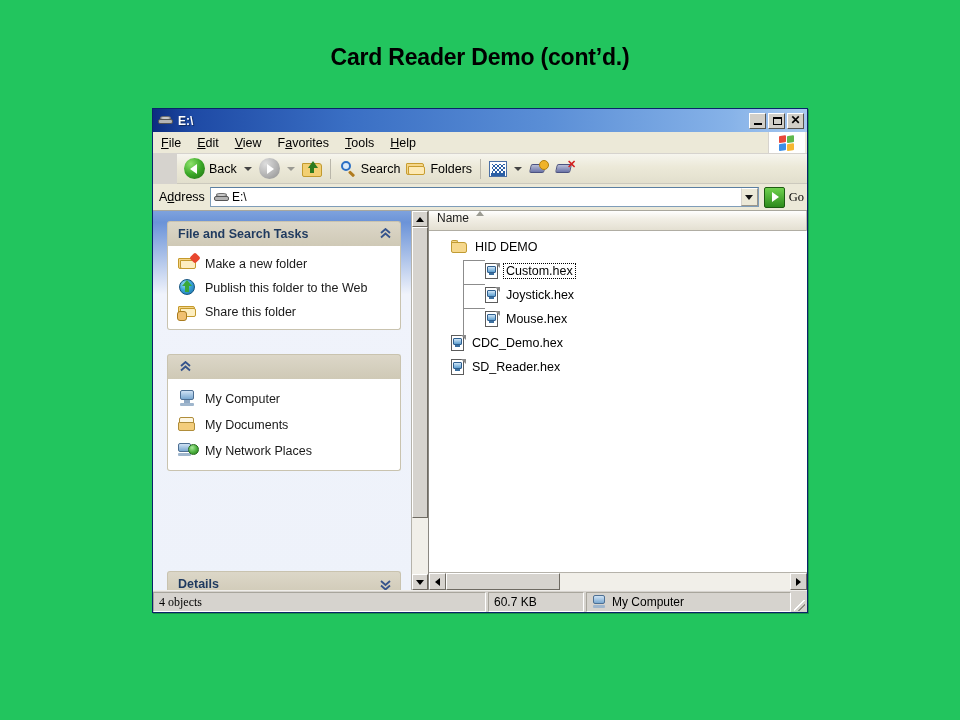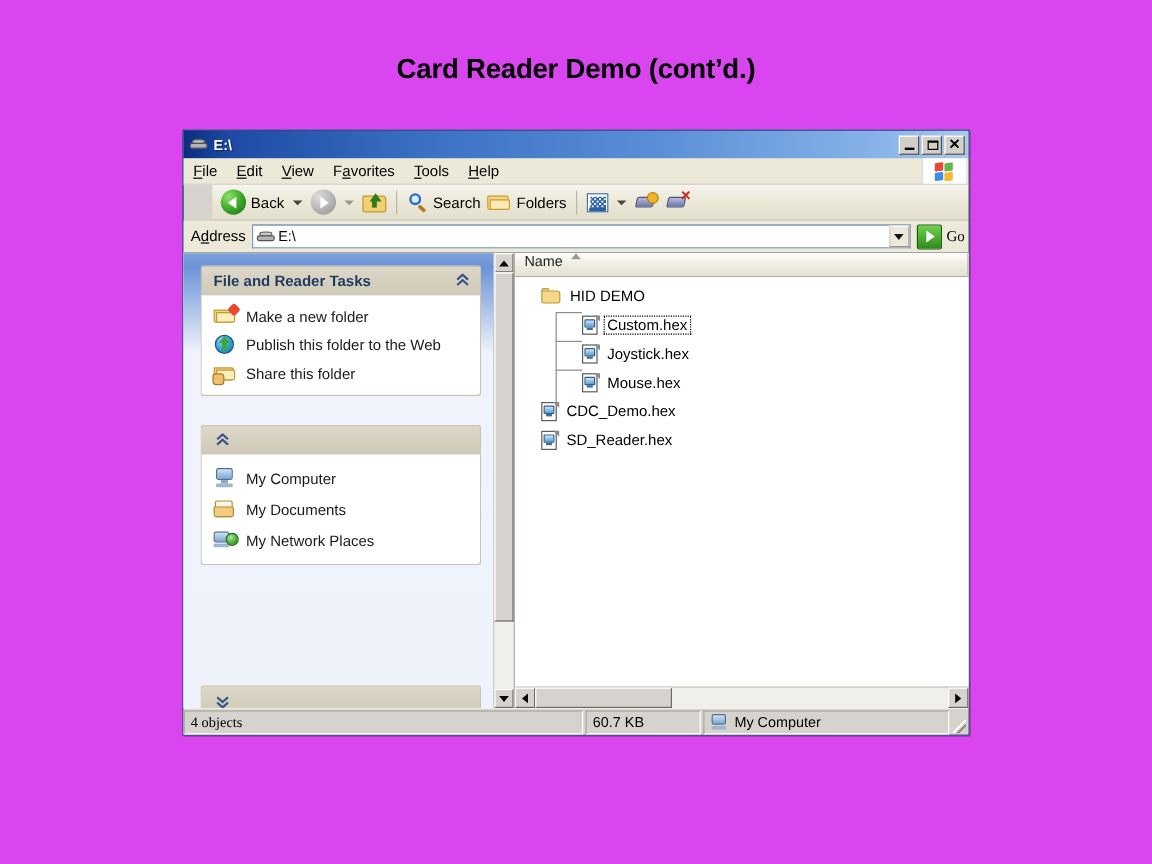--- a/index.html
+++ b/index.html
@@ -5,21 +5,21 @@
   html, body {
     margin: 0; padding: 0;
     width: 960px; height: 720px;
     background: #ffffff;
     font-family: "Liberation Sans", sans-serif;
     overflow: hidden;
   }
   #slide {
     position: relative;
     width: 960px; height: 720px;
-    background: #d946ef;
+    background: #22c55e;
   }
 
   
   #slide-title {
     position: absolute;
     left: 0; top: 44px;
     width: 960px;
     text-align: center;
     font-size: 23px;
     font-weight: bold;
@@ -576,21 +576,21 @@
       </div>
     </div>
 
     <div class="wbody">
 
       <div class="taskpane">
         <div class="taskpane-inner">
 
           <div class="tgroup">
             <div class="tgroup-head">
-              <span class="tgroup-title">File and Reader Tasks</span>
+              <span class="tgroup-title">File and Search Tasks</span>
               <span class="chev">
                 <svg width="13" height="12" viewBox="0 0 13 12" aria-hidden="true">
                   <polyline points="2,5 6.5,1 11,5" fill="none" stroke="#35538c" stroke-width="1.8"></polyline>
                   <polyline points="2,9.5 6.5,5.5 11,9.5" fill="none" stroke="#35538c" stroke-width="1.8"></polyline>
                 </svg>
               </span>
             </div>
             <div class="tgroup-body">
               <div class="trow">
                 <span class="ticon i-newfolder">
@@ -652,20 +652,21 @@
                   </span>
                 <span class="tlabel">My Network Places</span>
               </div>
             </div>
           </div>
 
         </div>
 
         <div class="tgroup-details">
           <div class="tgroup-head">
+            <span class="tgroup-title">Details</span>
             <span class="chev">
               <svg width="13" height="12" viewBox="0 0 13 12" aria-hidden="true">
                 <polyline points="2,3 6.5,7 11,3" fill="none" stroke="#35538c" stroke-width="1.8"></polyline>
                 <polyline points="2,7.5 6.5,11.5 11,7.5" fill="none" stroke="#35538c" stroke-width="1.8"></polyline>
               </svg>
             </span>
           </div>
         </div>
       </div>
 

